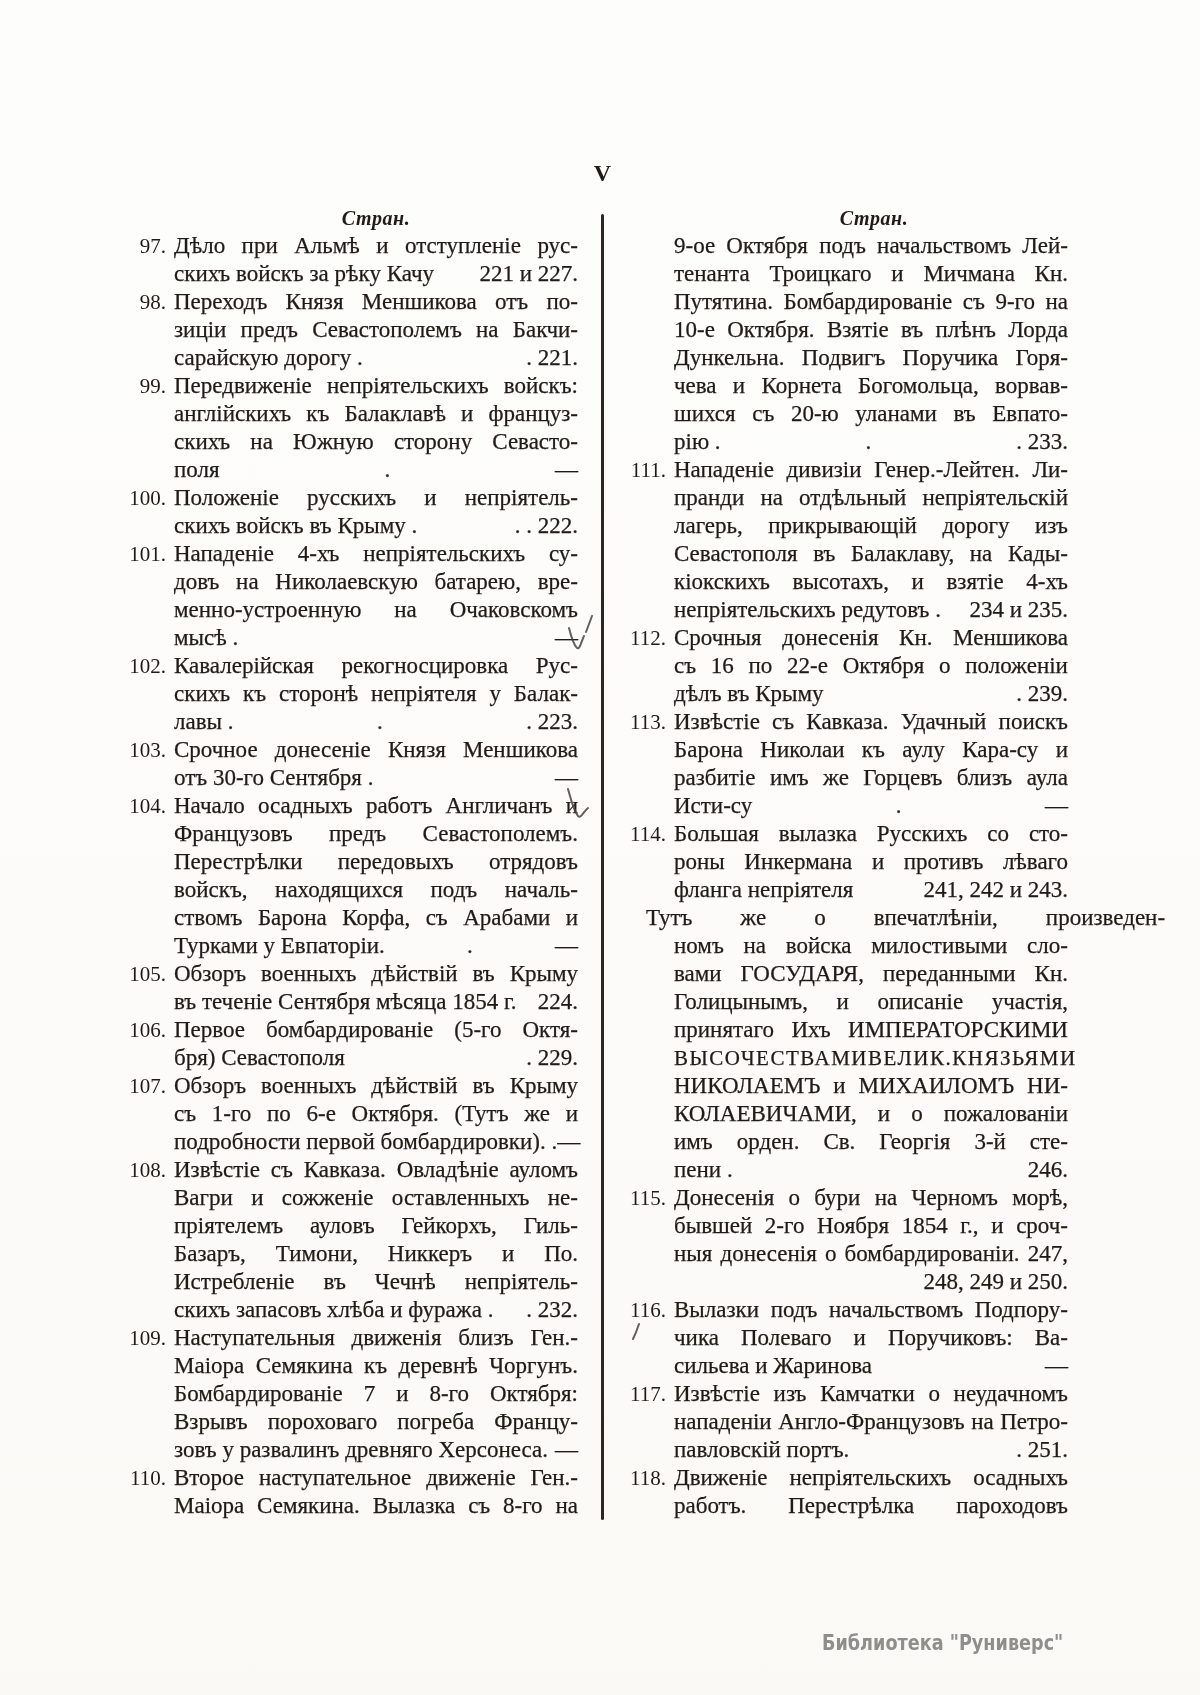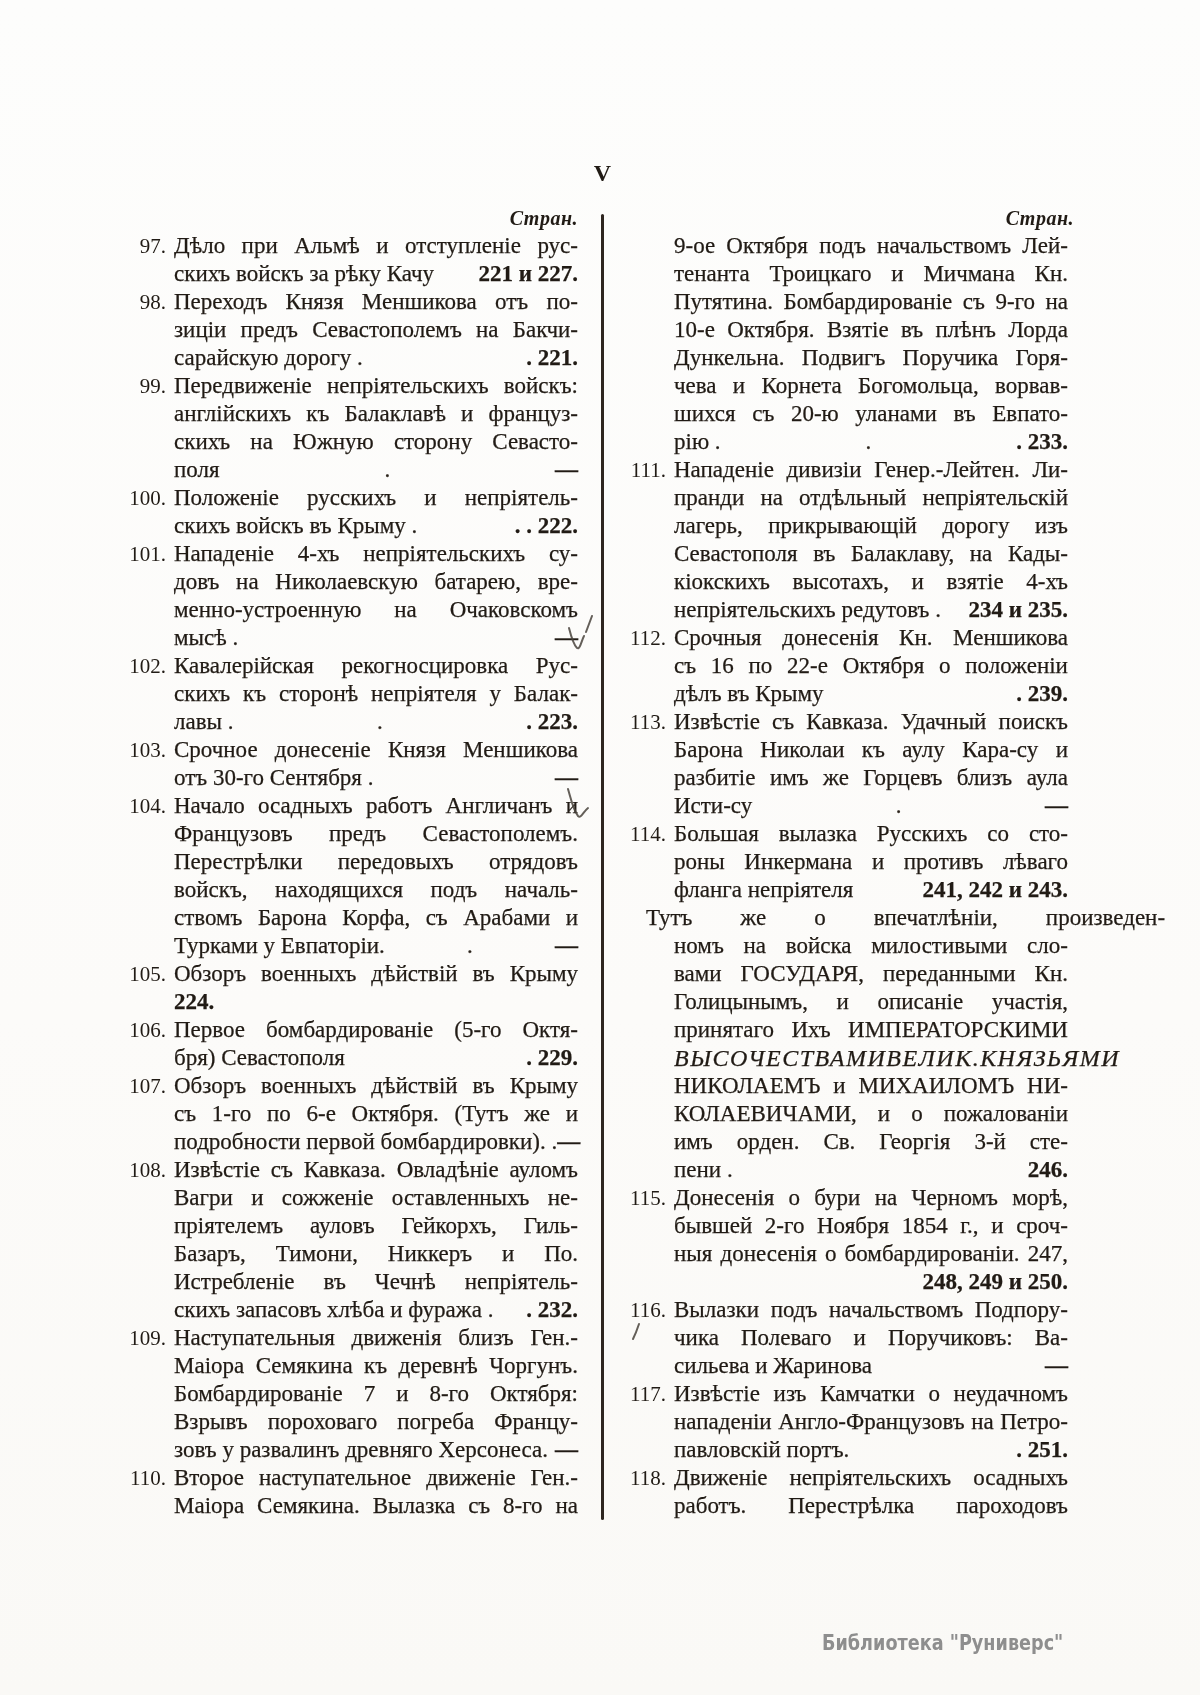--- a/index.html
+++ b/index.html
@@ -10,21 +10,21 @@
     color:#211b15;
   }
   .page{position:absolute;inset:0;}
   #page-number{
     position:absolute;top:160px;left:553px;width:100px;text-align:center;
     font-weight:700;font-size:24px;letter-spacing:1px;
   }
   .strana{
     position:absolute;top:205px;height:26px;line-height:26px;
     font-style:italic;font-weight:700;font-size:20px;letter-spacing:0.5px;
-    text-align:right;
+    text-align:center;
   }
   #strana-left{left:174px;width:404px;}
   #strana-right{left:674px;width:400px;}
   #divider{
     position:absolute;left:601px;top:214px;width:2.5px;height:1306px;
     background:#2e2620;border-radius:2px;
   }
   .col{position:absolute;top:232px;}
   #col-left{left:174px;width:404px;}
   #col-right{left:674px;width:394px;}
@@ -33,23 +33,23 @@
     position:absolute;right:100%;margin-right:8px;width:56px;top:0;
     text-align:right;font-size:21px;line-height:28px;white-space:nowrap;
   }
   .line{
     height:28px;line-height:28px;font-size:23px;white-space:nowrap;
     -webkit-text-stroke:0.25px currentColor;
   }
   .just,.ends{display:flex;justify-content:space-between;}
   .ronly{justify-content:flex-end;}
   .out{margin-left:-28px;gap:48px;}
-  .sc{font-size:24px;letter-spacing:1.5px;font-style:italic;}
+  .sc{font-size:21px;letter-spacing:1.5px;}
   .mpart{color:#2a221a;}
-  .pref{white-space:nowrap;font-weight:bold;}
+  .pref{white-space:nowrap;}
   .pencil{position:absolute;opacity:.85;}
   #watermark{
     position:absolute;top:1631px;left:822px;white-space:nowrap;
     font-family:"DejaVu Sans","Liberation Sans",sans-serif;
     font-weight:700;font-size:21px;
     transform:scaleX(0.84);transform-origin:left top;
   }
 </style>
 </head>
 <body style="color: rgb(33, 27, 21);">
@@ -241,20 +241,21 @@
       <div class="entry">
         <div class="num">105.</div>
         <div class="line just">
           <span>Обзоръ</span>
           <span>военныхъ</span>
           <span>дѣйствій</span>
           <span>въ</span>
           <span>Крыму</span>
         </div>
         <div class="line ends">
+          <span class="lpart">въ теченіе Сентября мѣсяца 1854 г.</span>
           <span class="pref">224.</span>
         </div>
       </div>
       <div class="entry">
         <div class="num">106.</div>
         <div class="line just">
           <span>Первое</span>
           <span>бомбардированіе</span>
           <span>(5-го</span>
           <span>Октя-</span>

